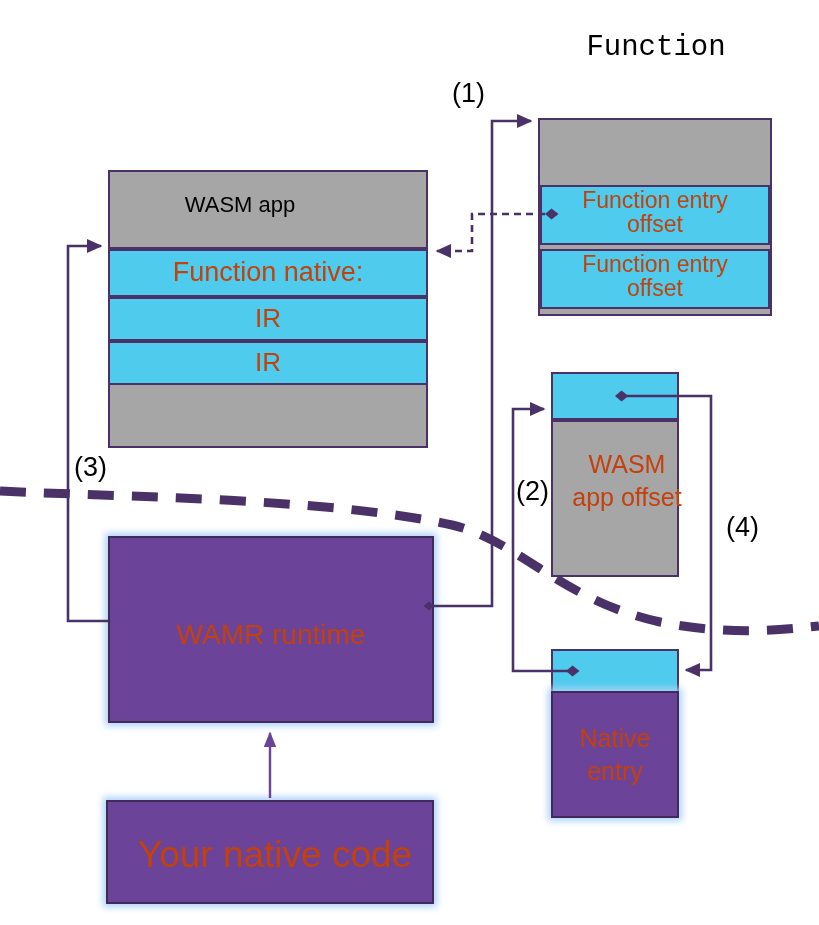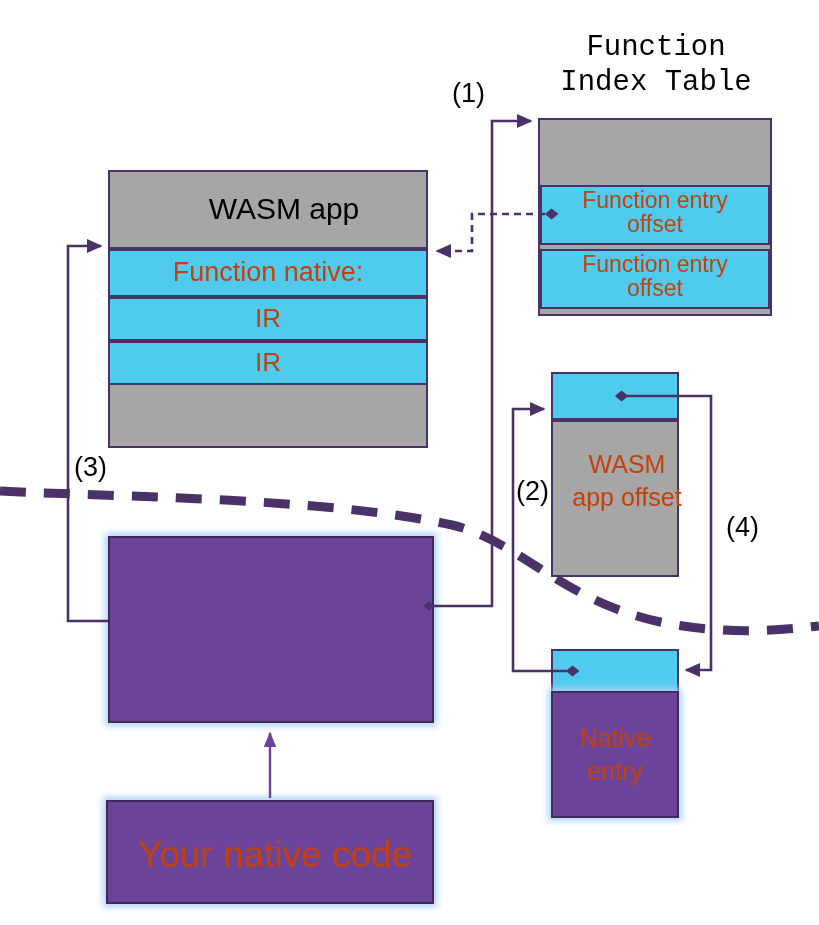--- a/index.html
+++ b/index.html
@@ -26,28 +26,27 @@
   svg.overlay{position:absolute;left:0;top:0;width:819px;height:925px;
               pointer-events:none;}
 </style>
 </head>
 <body>
 
 <div id="stage">
 
   <div class="title" style="left:548px;top:30px;width:216px;font-family:Liberation Mono, monospace;">
     <div>Function</div>
-    <div>Index Table</div>
   </div>
 
   <div>
     <div class="box gray" style="left:108px;top:170px;width:320px;height:278px;"></div>
 
     <div class="box gray" style="left:108px;top:170px;width:320px;height:79px;"></div>
-    <div class="lbl dark" style="left:108px;top:193px;width:264px;font-size:30px;padding-left:44px;">WASM app</div>
+    <div class="lbl dark" style="left:108px;top:193px;width:264px;font-size:22px;">WASM app</div>
 
     <div class="box cyan" style="left:108px;top:249px;width:320px;height:48px;"></div>
     <div class="lbl" style="left:108px;top:258px;width:320px;font-size:27px;">Function native:</div>
 
     <div class="box cyan" style="left:108px;top:297px;width:320px;height:44px;"></div>
     <div class="lbl" style="left:108px;top:305px;width:320px;font-size:26px;">IR</div>
 
     <div class="box cyan" style="left:108px;top:341px;width:320px;height:44px;"></div>
     <div class="lbl" style="left:108px;top:349px;width:320px;font-size:26px;">IR</div>
   </div>
@@ -80,20 +79,21 @@
   <div>
     <div class="box cyan-plain" style="left:551px;top:649px;width:128px;height:44px;"></div>
     <div class="box purple" style="left:551px;top:691px;width:128px;height:127px;"></div>
     <div class="lbl" style="left:551px;top:722px;width:128px;font-size:25px;line-height:1.32;">
       <span>Native</span><br>
       <span>entry</span>
     </div>
   </div>
 
   <div class="box purple" style="left:108px;top:536px;width:326px;height:187px;"></div>
+  <div class="lbl" style="left:108px;top:620px;width:326px;font-size:28px;">WAMR runtime</div>
 
   <div class="box purple" style="left:106px;top:800px;width:328px;height:104px;"></div>
   <div class="lbl" style="left:113px;top:836px;width:324px;font-size:37px;">Your native code</div>
 
   <div class="stepnum" style="left:452px;top:78px;">(1)</div>
   <div class="stepnum" style="left:516px;top:476px;">(2)</div>
   <div class="stepnum" style="left:74px;top:452px;">(3)</div>
   <div class="stepnum" style="left:726px;top:512px;">(4)</div>
 
   <svg class="overlay" viewBox="0 0 819 925">

